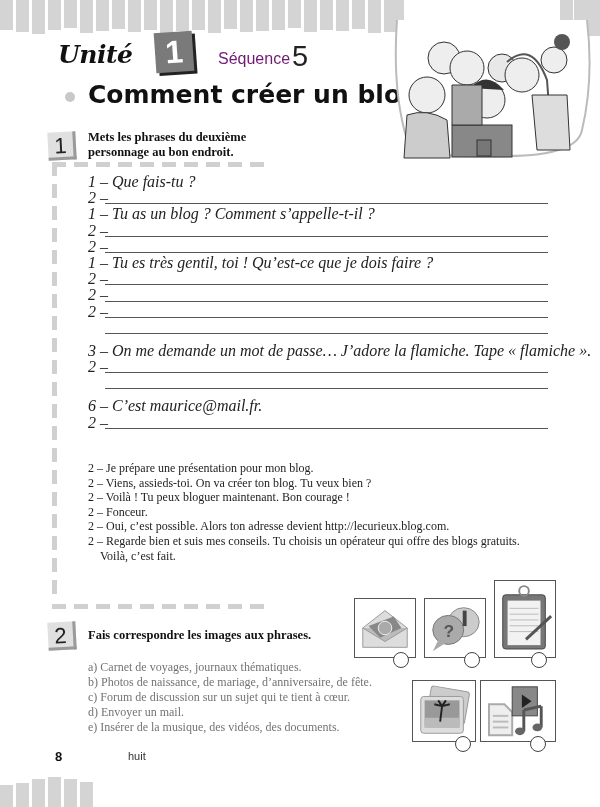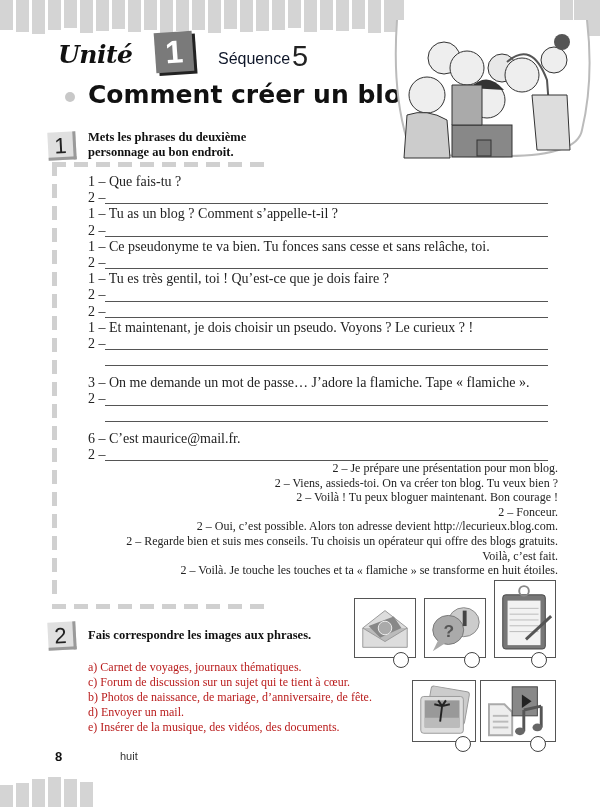--- a/index.html
+++ b/index.html
@@ -7,57 +7,57 @@
   body { position: relative; font-family: "Liberation Serif", serif; color: #222; }
 
   
   .fence-top { position: absolute; left: 0; top: 0; width: 600px; height: 40px; }
   .fence-top .slat { position: absolute; top: 0; width: 13px; background: #d4d4d4; }
   .fence-bottom { position: absolute; left: 0; top: 775px; width: 100px; height: 32px; }
   .fence-bottom .slat { position: absolute; bottom: 0; width: 13px; background: #d4d4d4; }
 
   .unite { position: absolute; left: 58px; top: 40px; font-family: "DejaVu Serif", serif; font-weight: bold; font-style: italic; font-size: 25px; color: #111; letter-spacing: -0.5px; }
   .unit-num { position: absolute; left: 155px; top: 32px; width: 38px; height: 40px; background: #7a7a7a; color: #fff; font-family: "Liberation Sans", sans-serif; font-size: 32px; font-weight: bold; text-align: center; line-height: 40px; transform: rotate(-4deg); box-shadow: 3px 3px 0 #222; }
-  .seq-label { position: absolute; left: 218px; top: 50px; font-family: "Liberation Sans", sans-serif; font-size: 16px; color: #0f172a; }
+  .seq-label { position: absolute; left: 218px; top: 50px; font-family: "Liberation Sans", sans-serif; font-size: 16px; color: #701a75; }
   .seq-num { position: absolute; left: 292px; top: 40px; font-family: "Liberation Sans", sans-serif; font-size: 29px; color: #222; }
 
   .bullet { position: absolute; left: 65px; top: 92px; width: 10px; height: 10px; border-radius: 50%; background: #c8c8c8; }
   .title { position: absolute; left: 88px; top: 80px; font-family: "DejaVu Sans", sans-serif; font-weight: bold; font-size: 25px; color: #111; }
 
   .illustration { position: absolute; left: 382px; top: 0; width: 218px; height: 160px; }
 
   .ex-num { position: absolute; width: 28px; height: 28px; background: #e0e0e0; border-right: 3px solid #9a9a9a; border-bottom: 3px solid #9a9a9a; font-family: "Liberation Sans", sans-serif; font-size: 22px; color: #222; text-align: center; line-height: 28px; transform: rotate(-3deg); }
   .ex1-num { left: 48px; top: 132px; }
   .ex2-num { left: 48px; top: 622px; }
 
   .instr { position: absolute; font-family: "Liberation Serif", serif; font-weight: bold; font-size: 12.5px; line-height: 15px; color: #111; }
   .ex1-instr { left: 88px; top: 130px; width: 220px; }
   .ex2-instr { left: 88px; top: 628px; }
 
   .dash-h { position: absolute; height: 5px; background: repeating-linear-gradient(90deg, #d0d0d0 0 14px, transparent 14px 22px); }
   .dash-v { position: absolute; width: 5px; background: repeating-linear-gradient(180deg, #d0d0d0 0 14px, transparent 14px 22px); }
 
-  .lines { position: absolute; left: 88px; top: 174px; width: 460px; font-size: 14px; line-height: 16.2px; color: #222; }
+  .lines { position: absolute; left: 88px; top: 174px; width: 460px; font-size: 16px; line-height: 16.2px; color: #222; font-style: italic; }
   .row { position: relative; height: 16.2px; white-space: nowrap; }
   .row.blank .fill { position: absolute; left: 17px; right: 0; bottom: 2px; border-bottom: 1px solid #555; }
   .row.extra .fill { position: absolute; left: 17px; right: 0; bottom: 2px; border-bottom: 1px solid #555; }
   .gap { height: 7px; }
 
   .options { position: absolute; left: 88px; top: 461px; width: 470px; font-size: 12px; line-height: 14.6px; color: #222; }
-  .options .opt { white-space: nowrap; text-align: right; }
+  .options .opt { white-space: nowrap; }
   .options .indent { padding-left: 12px; }
 
-  .ex2-list { position: absolute; left: 88px; top: 660px; font-size: 12px; line-height: 15px; color: #b91c1c; }
+  .ex2-list { position: absolute; left: 88px; top: 660px; font-size: 12px; line-height: 15px; color: #737373; }
 
   .icon-box { position: absolute; border: 1px solid #555; background: #fff; }
   .icon-box svg { width: 100%; height: 100%; display: block; }
   .circle { position: absolute; width: 16px; height: 16px; border: 1px solid #444; border-radius: 50%; background: #fff; }
 
   .page-num { position: absolute; left: 55px; top: 749px; font-family: "Liberation Sans", sans-serif; font-weight: bold; font-size: 13px; color: #111; }
-  .page-word { position: absolute; left: 75px; top: 750px; font-family: "Liberation Sans", sans-serif; font-size: 11px; color: #333; padding-left: 45px; }
+  .page-word { position: absolute; left: 83px; top: 750px; font-family: "Liberation Sans", sans-serif; font-size: 11px; color: #333; padding-left: 45px; }
 </style>
 </head>
 <body>
 
 <div class="fence-top" id="fenceTop">
     <div class="slat" style="left: 0px; height: 30px;"></div>
     <div class="slat" style="left: 16px; height: 32px;"></div>
     <div class="slat" style="left: 32px; height: 34px;"></div>
     <div class="slat" style="left: 48px; height: 30px;"></div>
     <div class="slat" style="left: 64px; height: 28px;"></div>
@@ -124,54 +124,51 @@
 
 <div class="dash-h" style="left:52px; top:162px; width:220px;"></div>
 <div class="dash-v" style="left:52px; top:162px; height:440px;"></div>
 <div class="dash-h" style="left:52px; top:604px; width:220px;"></div>
 
 <div class="lines" id="dialogue">
     <div class="row line"><span>1 – Que fais-tu ?</span></div>
     <div class="row blank"><span>2 –</span><span class="fill"></span></div>
     <div class="row line"><span>1 – Tu as un blog ? Comment s’appelle-t-il ?</span></div>
     <div class="row blank"><span>2 –</span><span class="fill"></span></div>
-    <div class="row line"><span>1 – Ce pseudonyme te va bien. Tu fonces sans cesse et sans relâche, toi.</span></div>
     <div class="row blank"><span>2 –</span><span class="fill"></span></div>
     <div class="row line"><span>1 – Tu es très gentil, toi ! Qu’est-ce que je dois faire ?</span></div>
     <div class="row blank"><span>2 –</span><span class="fill"></span></div>
     <div class="row blank"><span>2 –</span><span class="fill"></span></div>
-    <div class="row line"><span>1 – Et maintenant, je dois choisir un pseudo. Voyons ? Le curieux ? !</span></div>
     <div class="row blank"><span>2 –</span><span class="fill"></span></div>
     <div class="row extra"><span></span><span class="fill"></span></div>
     <div class="gap"></div>
     <div class="row line"><span>3 – On me demande un mot de passe… J’adore la flamiche. Tape « flamiche ».</span></div>
     <div class="row blank"><span>2 –</span><span class="fill"></span></div>
     <div class="row extra"><span></span><span class="fill"></span></div>
     <div class="gap"></div>
     <div class="row line"><span>6 – C’est maurice@mail.fr.</span></div>
     <div class="row blank"><span>2 –</span><span class="fill"></span></div>
   </div>
 
 <div class="options" id="options">
     <div class="opt">2 – Je prépare une présentation pour mon blog.</div>
     <div class="opt">2 – Viens, assieds-toi. On va créer ton blog. Tu veux bien ?</div>
     <div class="opt">2 – Voilà ! Tu peux bloguer maintenant. Bon courage !</div>
     <div class="opt">2 – Fonceur.</div>
     <div class="opt">2 – Oui, c’est possible. Alors ton adresse devient http://lecurieux.blog.com.</div>
     <div class="opt">2 – Regarde bien et suis mes conseils. Tu choisis un opérateur qui offre des blogs gratuits.</div>
     <div class="opt indent">Voilà, c’est fait.</div>
-    <div class="opt">2 – Voilà. Je touche les touches et ta « flamiche » se transforme en huit étoiles.</div>
   </div>
 
 <div class="ex-num ex2-num">2</div>
 <div class="instr ex2-instr">Fais correspondre les images aux phrases.</div>
 <div class="ex2-list" id="ex2list">
     <div>a) Carnet de voyages, journaux thématiques.</div>
+    <div>b) Photos de naissance, de mariage, d’anniversaire, de fête.</div>
     <div>c) Forum de discussion sur un sujet qui te tient à cœur.</div>
-    <div>b) Photos de naissance, de mariage, d’anniversaire, de fête.</div>
     <div>d) Envoyer un mail.</div>
     <div>e) Insérer de la musique, des vidéos, des documents.</div>
   </div>
 
 <div class="icon-box" style="left:354px; top:598px; width:62px; height:60px;">
   <svg viewBox="0 0 62 60">
     <path d="M8 30 L31 12 L54 30 L54 50 L8 50 Z" fill="#ddd" stroke="#999"></path>
     <path d="M8 30 L31 44 L54 30" fill="#bbb" stroke="#999"></path>
     <path d="M14 28 L40 18 L48 30 L26 40 Z" fill="#888"></path>
     <circle cx="31" cy="30" r="7" fill="#aaa" stroke="#eee"></circle>

